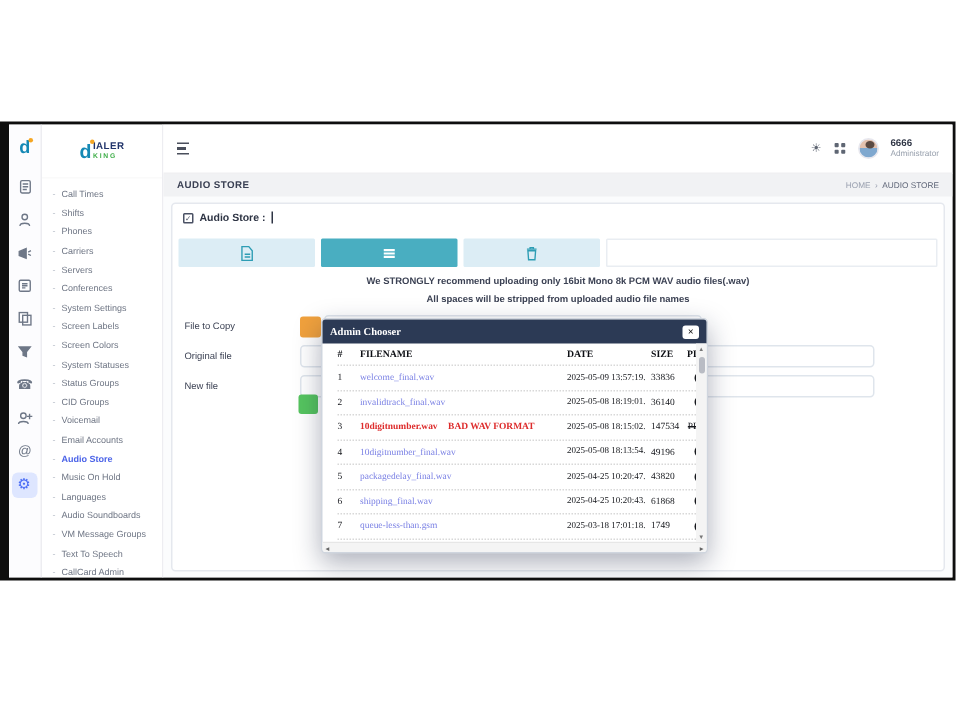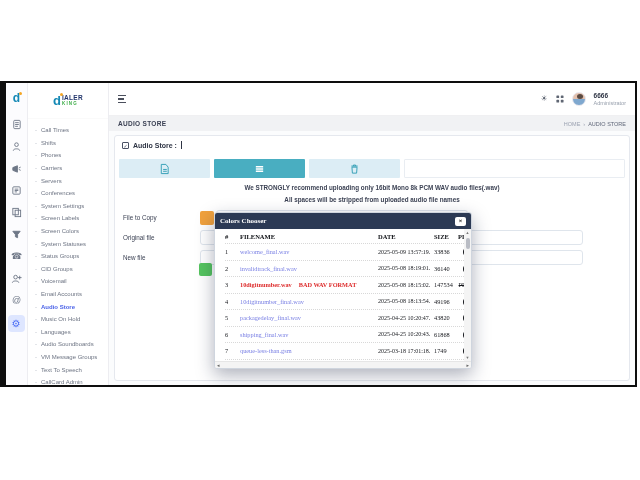--- a/index.html
+++ b/index.html
@@ -346,21 +346,21 @@
             <div class="frow">
               <span class="flabel">New file</span>
               <span class="finput"></span>
             </div>
           </div>
 
           <span class="btn-green"></span>
 
           <div class="modal">
             <div class="m-head">
-              <span class="m-title">Colors Chooser</span>
+              <span class="m-title">Admin Chooser</span>
               <span class="m-close">×</span>
             </div>
             <div class="m-body">
               <div class="tablewrap">
                 <div class="trow thead">
                   <span class="c-n">#</span>
                   <span class="c-f">FILENAME</span>
                   <span class="c-d">DATE</span>
                   <span class="c-s">SIZE</span>
                   <span class="c-p">PLAY</span>

